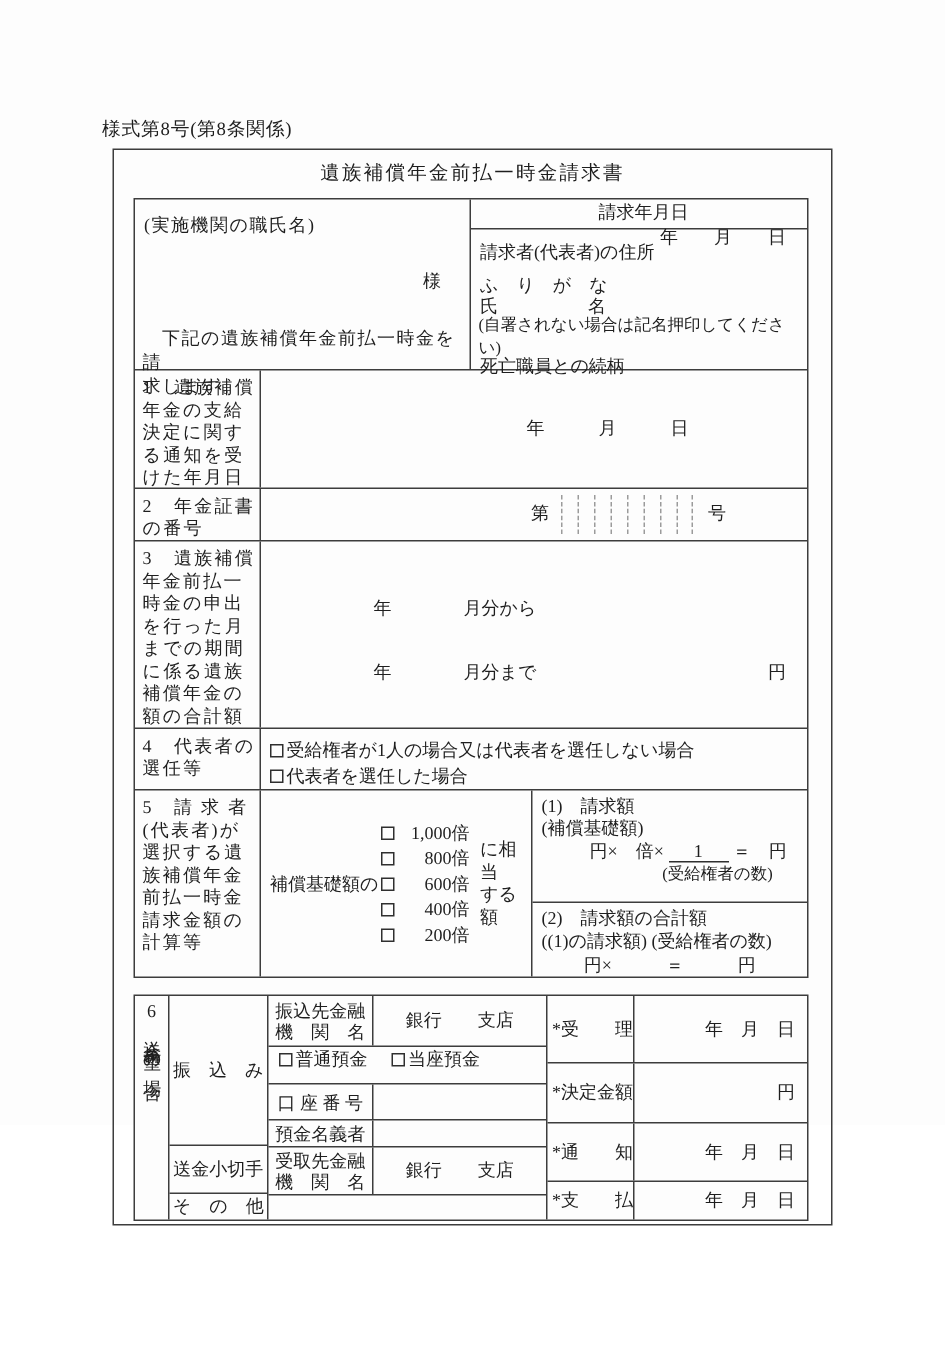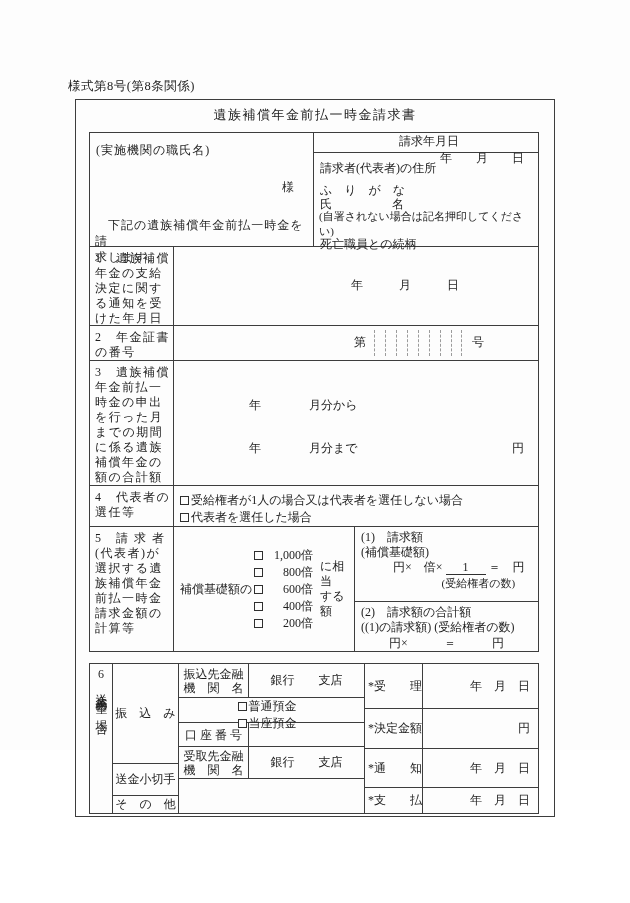--- a/index.html
+++ b/index.html
@@ -92,21 +92,21 @@
   .t2 .c1 { width:23px; flex:0 0 23px; border-right:1px solid #3d3d3d; display:flex; flex-direction:column; align-items:center; }
   .c1-num { margin-top:3px; }
   .c1-vert { writing-mode:vertical-rl; letter-spacing:2.5px; margin-top:2px; }
   .t2 .c2 { width:66px; flex:0 0 66px; border-right:1px solid #3d3d3d; display:flex; flex-direction:column; }
   .c2 .cell { display:flex; align-items:center; justify-content:center; border-bottom:1px solid #3d3d3d; }
   .c2 .cell:last-child { border-bottom:none; }
   .c2-a { height:101px; } .c2-b { height:32px; } .c2-c { flex:1; }
   .t2 .c34 { width:186px; flex:0 0 186px; border-right:1px solid #3d3d3d; display:flex; flex-direction:column; }
   .c34 .r { display:flex; border-bottom:1px solid #3d3d3d; }
   .c34 .r:last-child { border-bottom:none; }
-  .r1 { height:34px; } .r2 { height:25px; align-items:center; padding-left:7px;flex-direction:column; }
+  .r1 { height:34px; } .r2 { height:25px; align-items:flex-start; padding-left:7px; }
   .r3 { height:24px;gap:37px; } .r4 { height:18px; } .r5 { height:32px; } .r6 { flex:1; }
   .c3 { width:70px; flex:0 0 70px; border-right:1px solid #3d3d3d; display:flex; align-items:center; justify-content:center; text-align:center; line-height:14px; white-space:pre-line; }
   .c4 { flex:1; display:flex; align-items:center; justify-content:center; }
   .dep-opt { display:flex; align-items:center; margin-right:16px; }
   .t2 .cadmin { flex:1; display:flex; flex-direction:column; }
   .cadmin .arow { display:flex; border-bottom:1px solid #3d3d3d; }
   .cadmin .arow:last-child { border-bottom:none; }
   .a1 { height:45px; } .a2 { height:40px; } .a3 { height:39px; } .a4 { flex:1; }
   .alabel { width:58px; flex:0 0 58px; border-right:1px solid #3d3d3d; display:flex; align-items:center; padding-left:3px; }
   .avalue { flex:1; display:flex; align-items:center; justify-content:flex-end; padding-right:8px; }
@@ -284,20 +284,24 @@
         </span>
         <span class="dep-opt">
           <span class="cb"></span>
           <span>当座預金</span>
         </span>
       </div>
       <div class="r r3">
         <div class="c3">口 座 番 号</div>
         <div class="c4"></div>
       </div>
+      <div class="r r4">
+        <div class="c3">預金名義者</div>
+        <div class="c4"></div>
+      </div>
       <div class="r r5">
         <div class="c3">受取先金融
 機　関　名</div>
         <div class="c4">銀行　　支店</div>
       </div>
       <div class="r r6"></div>
     </div>
 
     <div class="cadmin">
       <div class="arow a1">

